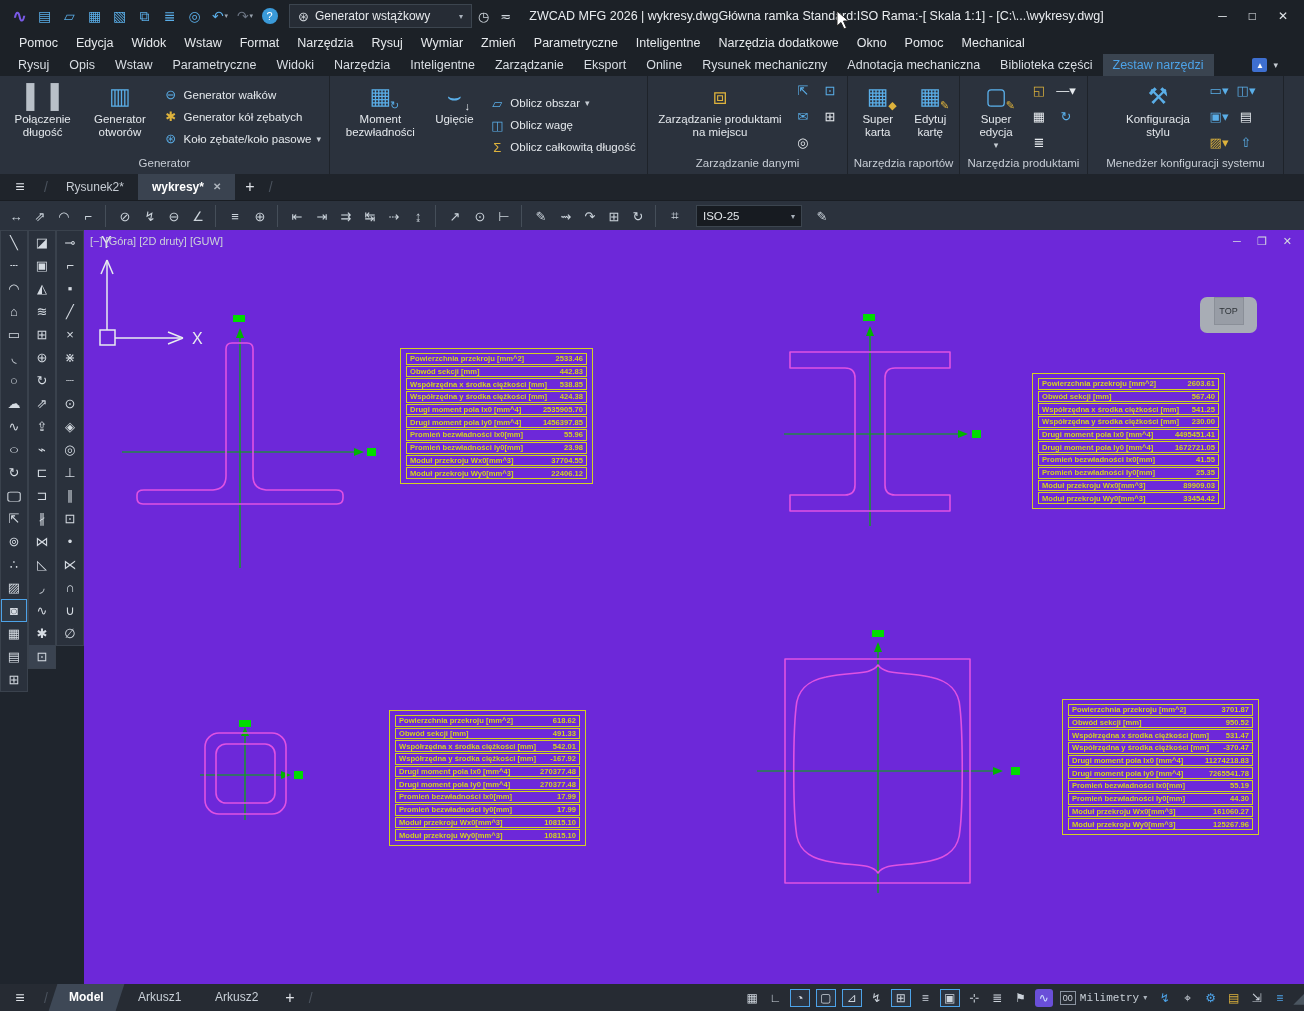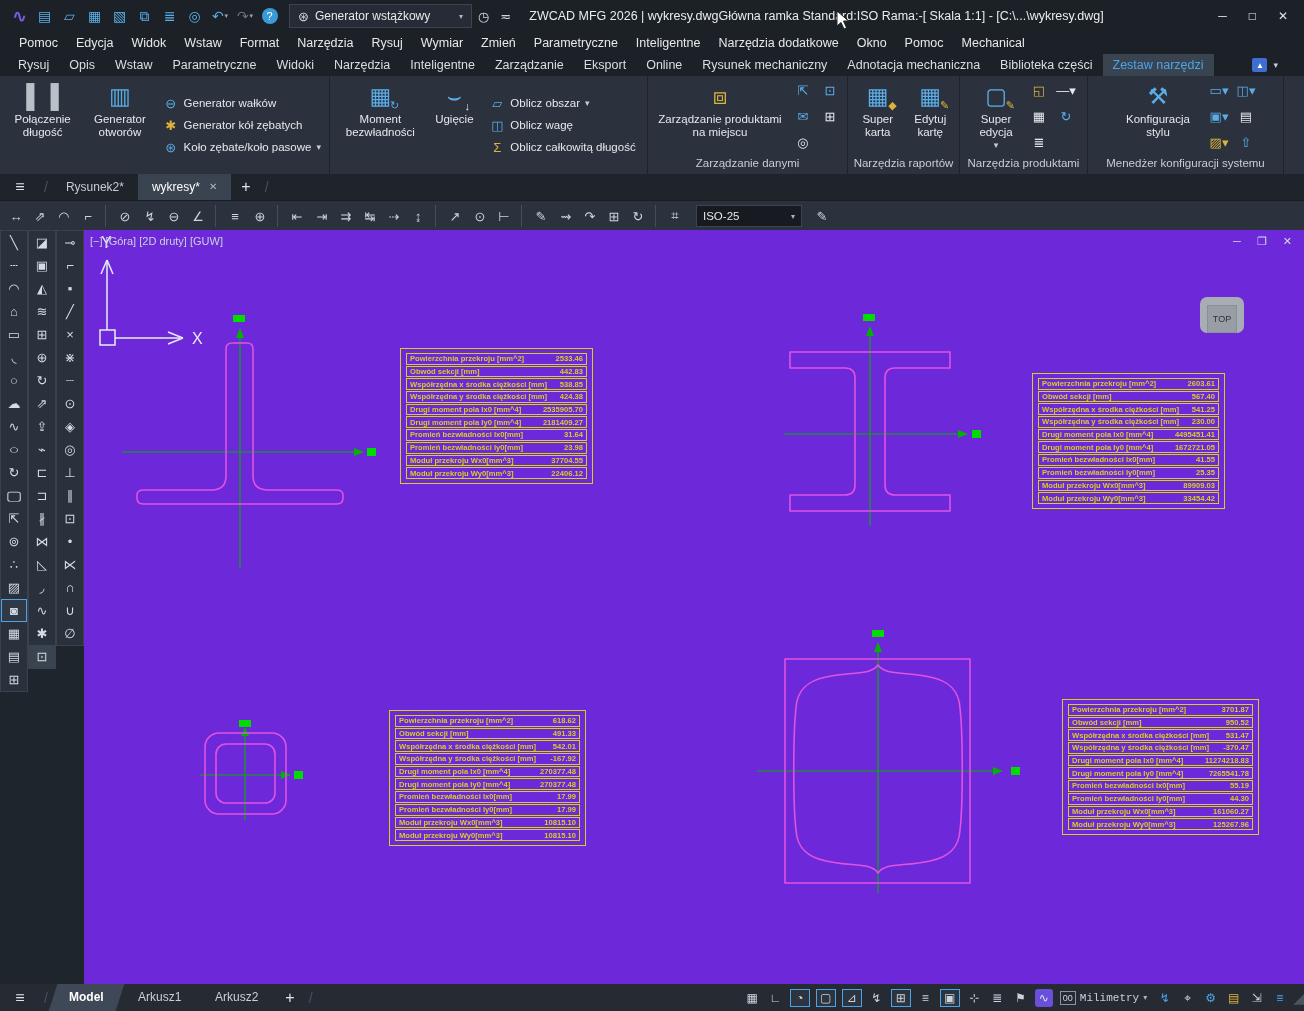--- a/index.html
+++ b/index.html
@@ -50,21 +50,21 @@
   .si{width:16px;text-align:center;font-size:13px}
   .icongrid{display:grid;grid-template-columns:repeat(2,26px);grid-auto-rows:25px;align-content:center;gap:1px}
   .gi{display:flex;align-items:center;justify-content:center;font-size:13px;color:#c9d2da}
   .blue{color:#5aaee8}.yellow{color:#ddb23c}.grey{color:#b9c0c8}.white{color:#e6eaee}
   
   .doctabs{position:absolute;top:174px;left:0;right:0;height:26px;background:#1f242b;
            display:flex;align-items:center}
   .burger{width:40px;text-align:center;font-size:16px;color:#dfe3e8}
   .slash{color:#4a525d;font-size:14px;margin:0 4px}
   .dtab{padding:0 14px;line-height:26px;font-size:12px;color:#c6ccd3;display:flex;align-items:center;white-space:nowrap}
-  .dtab.active{background:#3a4350;color:#fff;font-weight:normal}
+  .dtab.active{background:#3a4350;color:#fff;font-weight:bold}
   .dtab .x{margin-left:9px;font-size:10px;color:#aeb5bd;display:none}
   .dtab.active .x{display:inline}
   .plus{font-size:16px;color:#dfe3e8;padding:0 10px}
   
   .dimbar{position:absolute;top:200px;left:0;right:0;height:30px;background:#2b323d;
           border-top:1px solid #191d23;display:flex;align-items:center;padding-left:4px}
   .dtool{width:24px;height:22px;display:flex;align-items:center;justify-content:center;
          font-size:13px;color:#ccd4dc}
   .dtool.sep{border-left:1px solid #454e59;margin-left:5px;padding-left:6px;width:26px}
   .dcombo{display:flex;align-items:center;background:#171b21;border:1px solid #3c454f;height:20px;
@@ -76,22 +76,22 @@
         box-sizing:border-box;display:flex;flex-direction:column;align-items:center}
   .tool{width:26px;height:23px;display:flex;align-items:center;justify-content:center;
         font-size:13px;color:#d5dbe2;box-sizing:border-box}
   .tool.active{border:1px solid #4da3e8;background:#303a46}
   .tool.lit{background:#3a4350}
   .tool.wide{transform:scaleX(1.35)}
   .canvas{position:absolute;left:84px;top:0;right:0;bottom:0;background:#6d28d9;overflow:hidden}
   .vplabel{position:absolute;left:6px;top:5px;font-size:11px;color:#ccd2d9}
   .docctl{position:absolute;right:12px;top:5px;display:flex;gap:16px}
   .docctl span{font-size:11px;color:#d5dae0}
-  .viewcube{position:absolute;left:1116px;top:67px;width:44px;height:36px;background:#a8adb5;
-            border-radius:7px;display:flex;align-items:flex-end;justify-content:center}
+  .viewcube{position:absolute;left:1116px;top:67px;width:57px;height:36px;background:#a8adb5;
+            border-radius:7px;display:flex;align-items:flex-start;justify-content:center}
   .viewcube .inner{width:28px;height:26px;background:#989da6;border:1px solid #8a8f98;
             display:flex;align-items:center;justify-content:center;font-size:9px;color:#2e3338}
   svg.shapes{position:absolute;left:0;top:0}
   
   .mtable{position:absolute;border:1px solid #d3d021;padding:4px 5px;display:flex;
           flex-direction:column;gap:1px;box-sizing:border-box}
   .mrow{border:1px solid #d3d021;display:flex;justify-content:space-between;align-items:center;
         height:9.7px;font-size:7.6px;font-weight:bold;color:#d3d021;padding:0 3px;white-space:nowrap}
   .t1{left:316px;top:118px;width:193px}
   .t2{left:948px;top:143px;width:193px}
@@ -292,20 +292,21 @@
           <span class="si yellow">✱</span>
           <span>Generator kół zębatych</span>
         </div>
         <div class="smallbtn">
           <span class="si blue">⊛</span>
           <span>Koło zębate/koło pasowe</span>
           <span class="ddsm">▾</span>
         </div>
       </div>
     </div>
+    <div class="ptitle">Generator</div>
   </div>
 
   <div class="panel" style="width:318px">
     <div class="pbody" style="justify-content:center">
       <div class="bigbtn" style="width:80px">
         <span class="bicon blue">▦<span class="sub blue">↻</span></span>
         <span class="blabel">Moment bezwładności</span>
       </div>
       <div class="bigbtn" style="width:52px">
         <span class="bicon blue">⌣<span class="sub white">↓</span></span>
@@ -695,26 +696,26 @@
           <span>424.38</span>
         </div>
 
         <div class="mrow">
           <span>Drugi moment pola Ix0 [mm^4]</span>
           <span>2535905.70</span>
         </div>
 
         <div class="mrow">
           <span>Drugi moment pola Iy0 [mm^4]</span>
-          <span>2181409.27</span>
+          <span>1456397.85</span>
         </div>
 
         <div class="mrow">
           <span>Promień bezwładności Ix0[mm]</span>
-          <span>31.64</span>
+          <span>55.96</span>
         </div>
 
         <div class="mrow">
           <span>Promień bezwładności Iy0[mm]</span>
           <span>23.98</span>
         </div>
 
         <div class="mrow">
           <span>Moduł przekroju Wx0[mm^3]</span>
           <span>37704.55</span>

